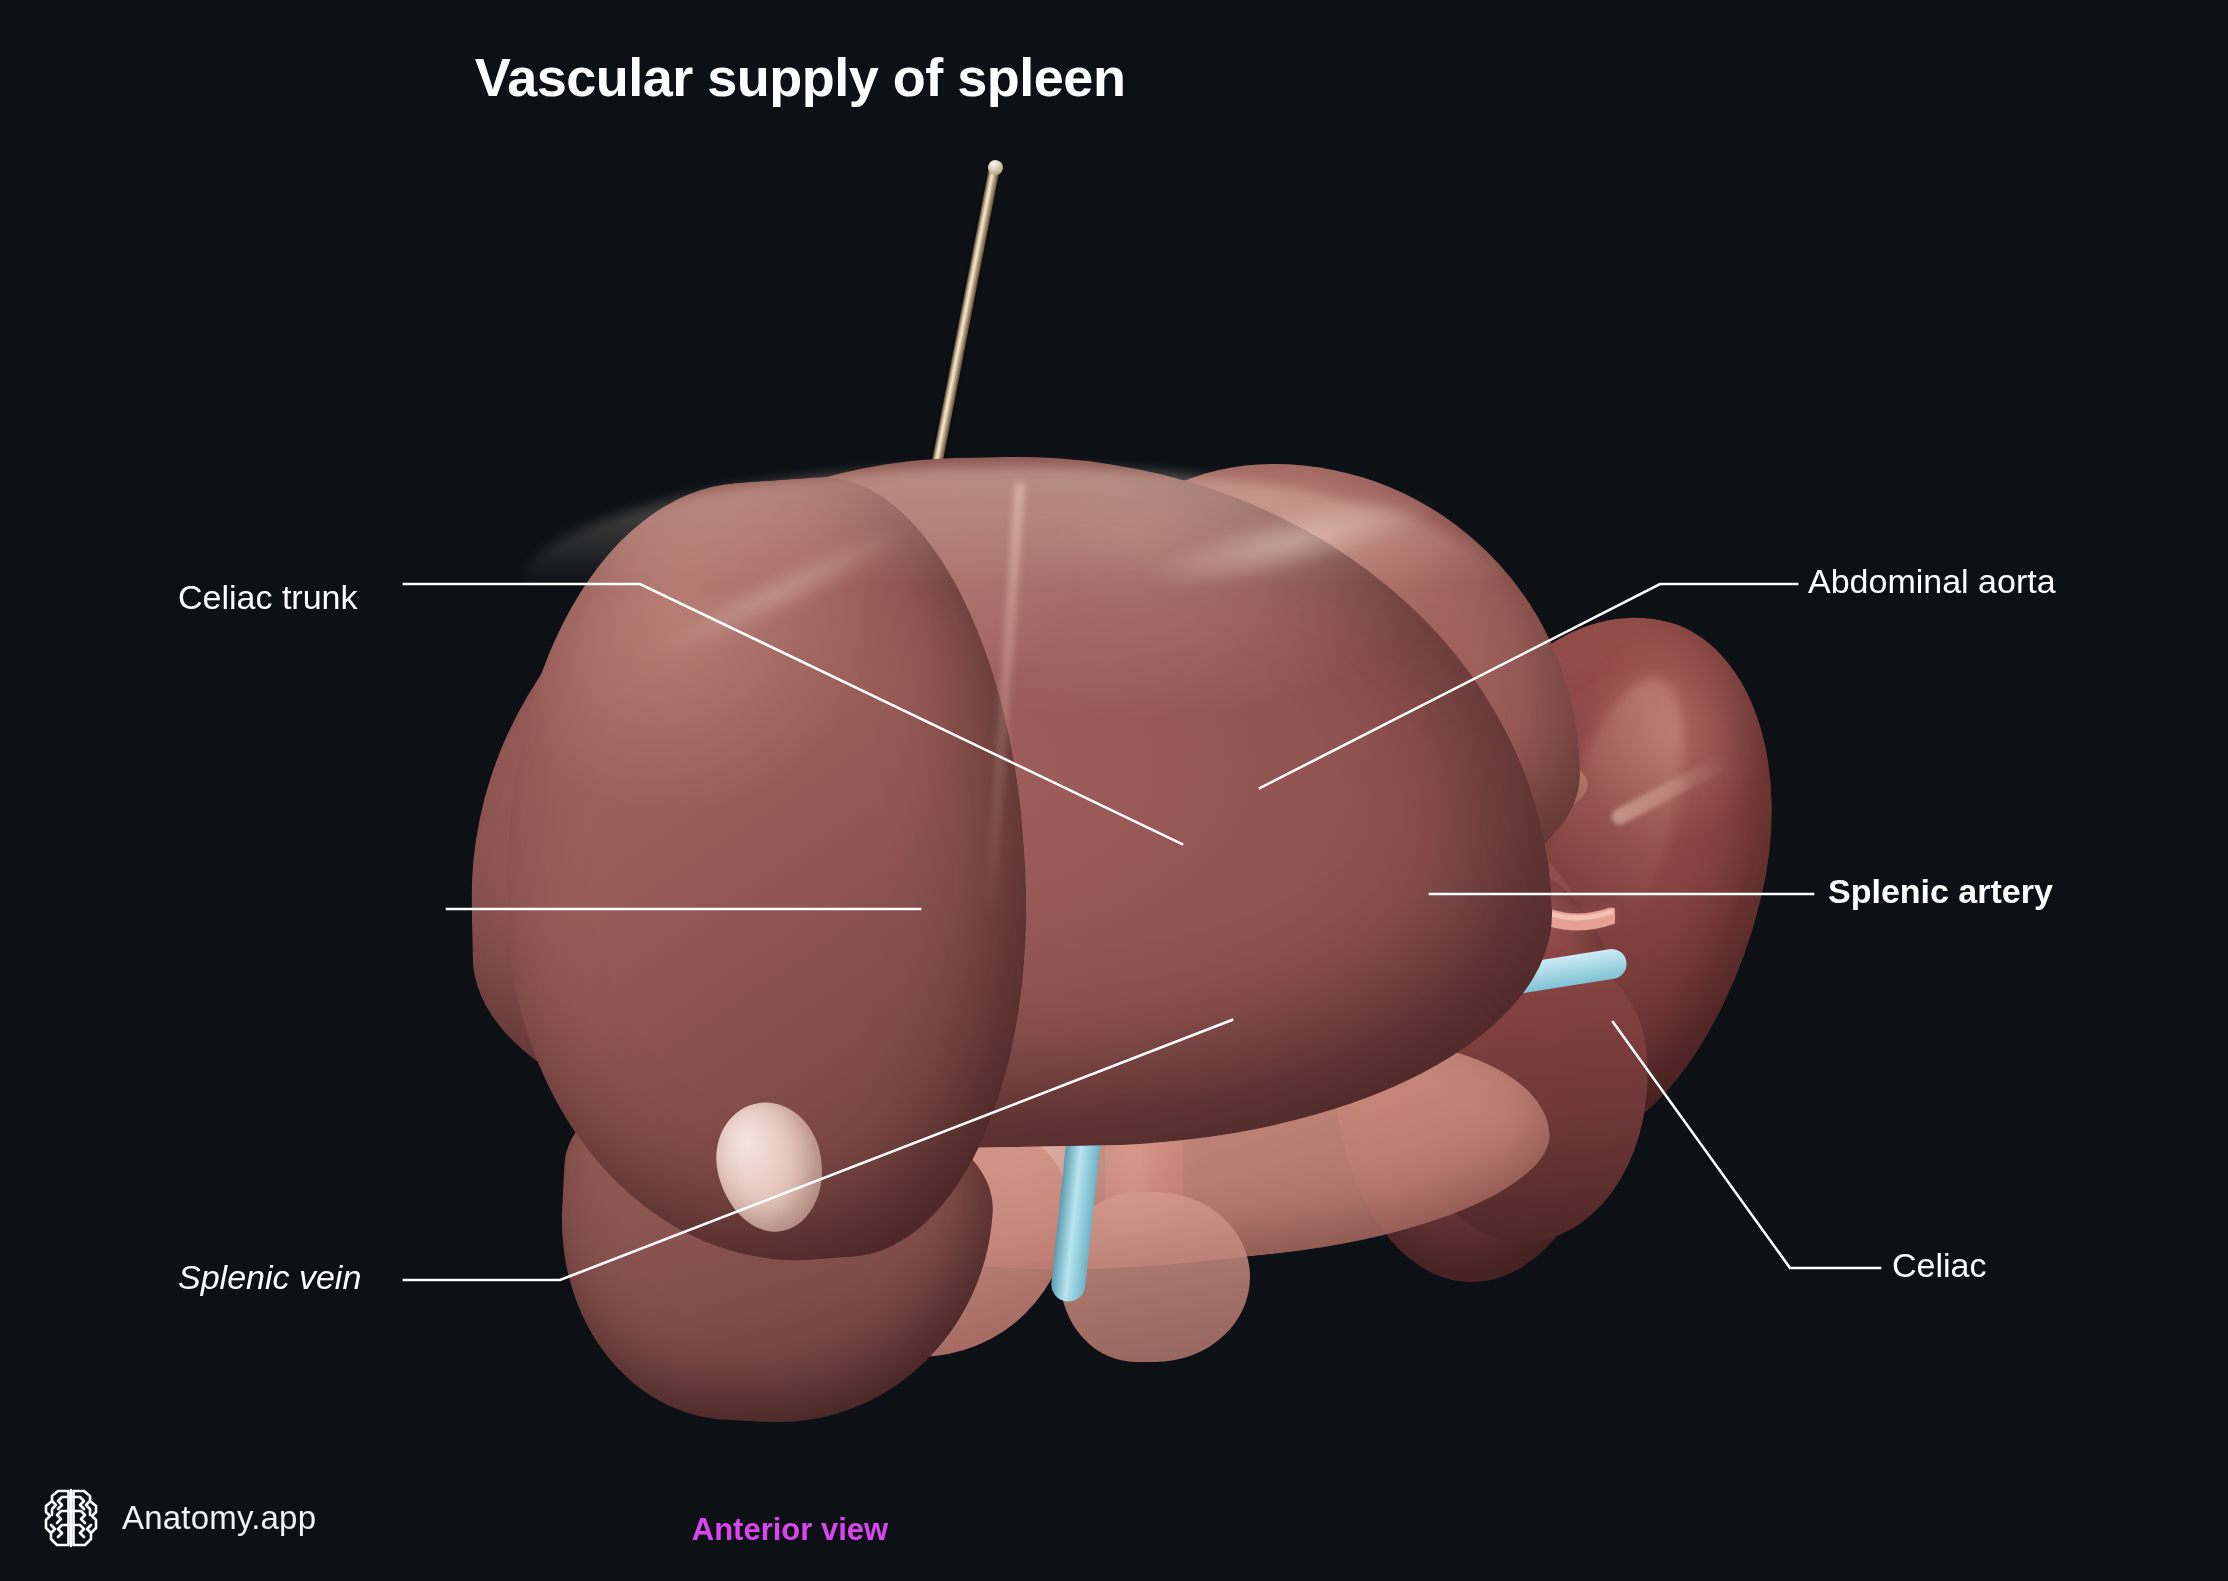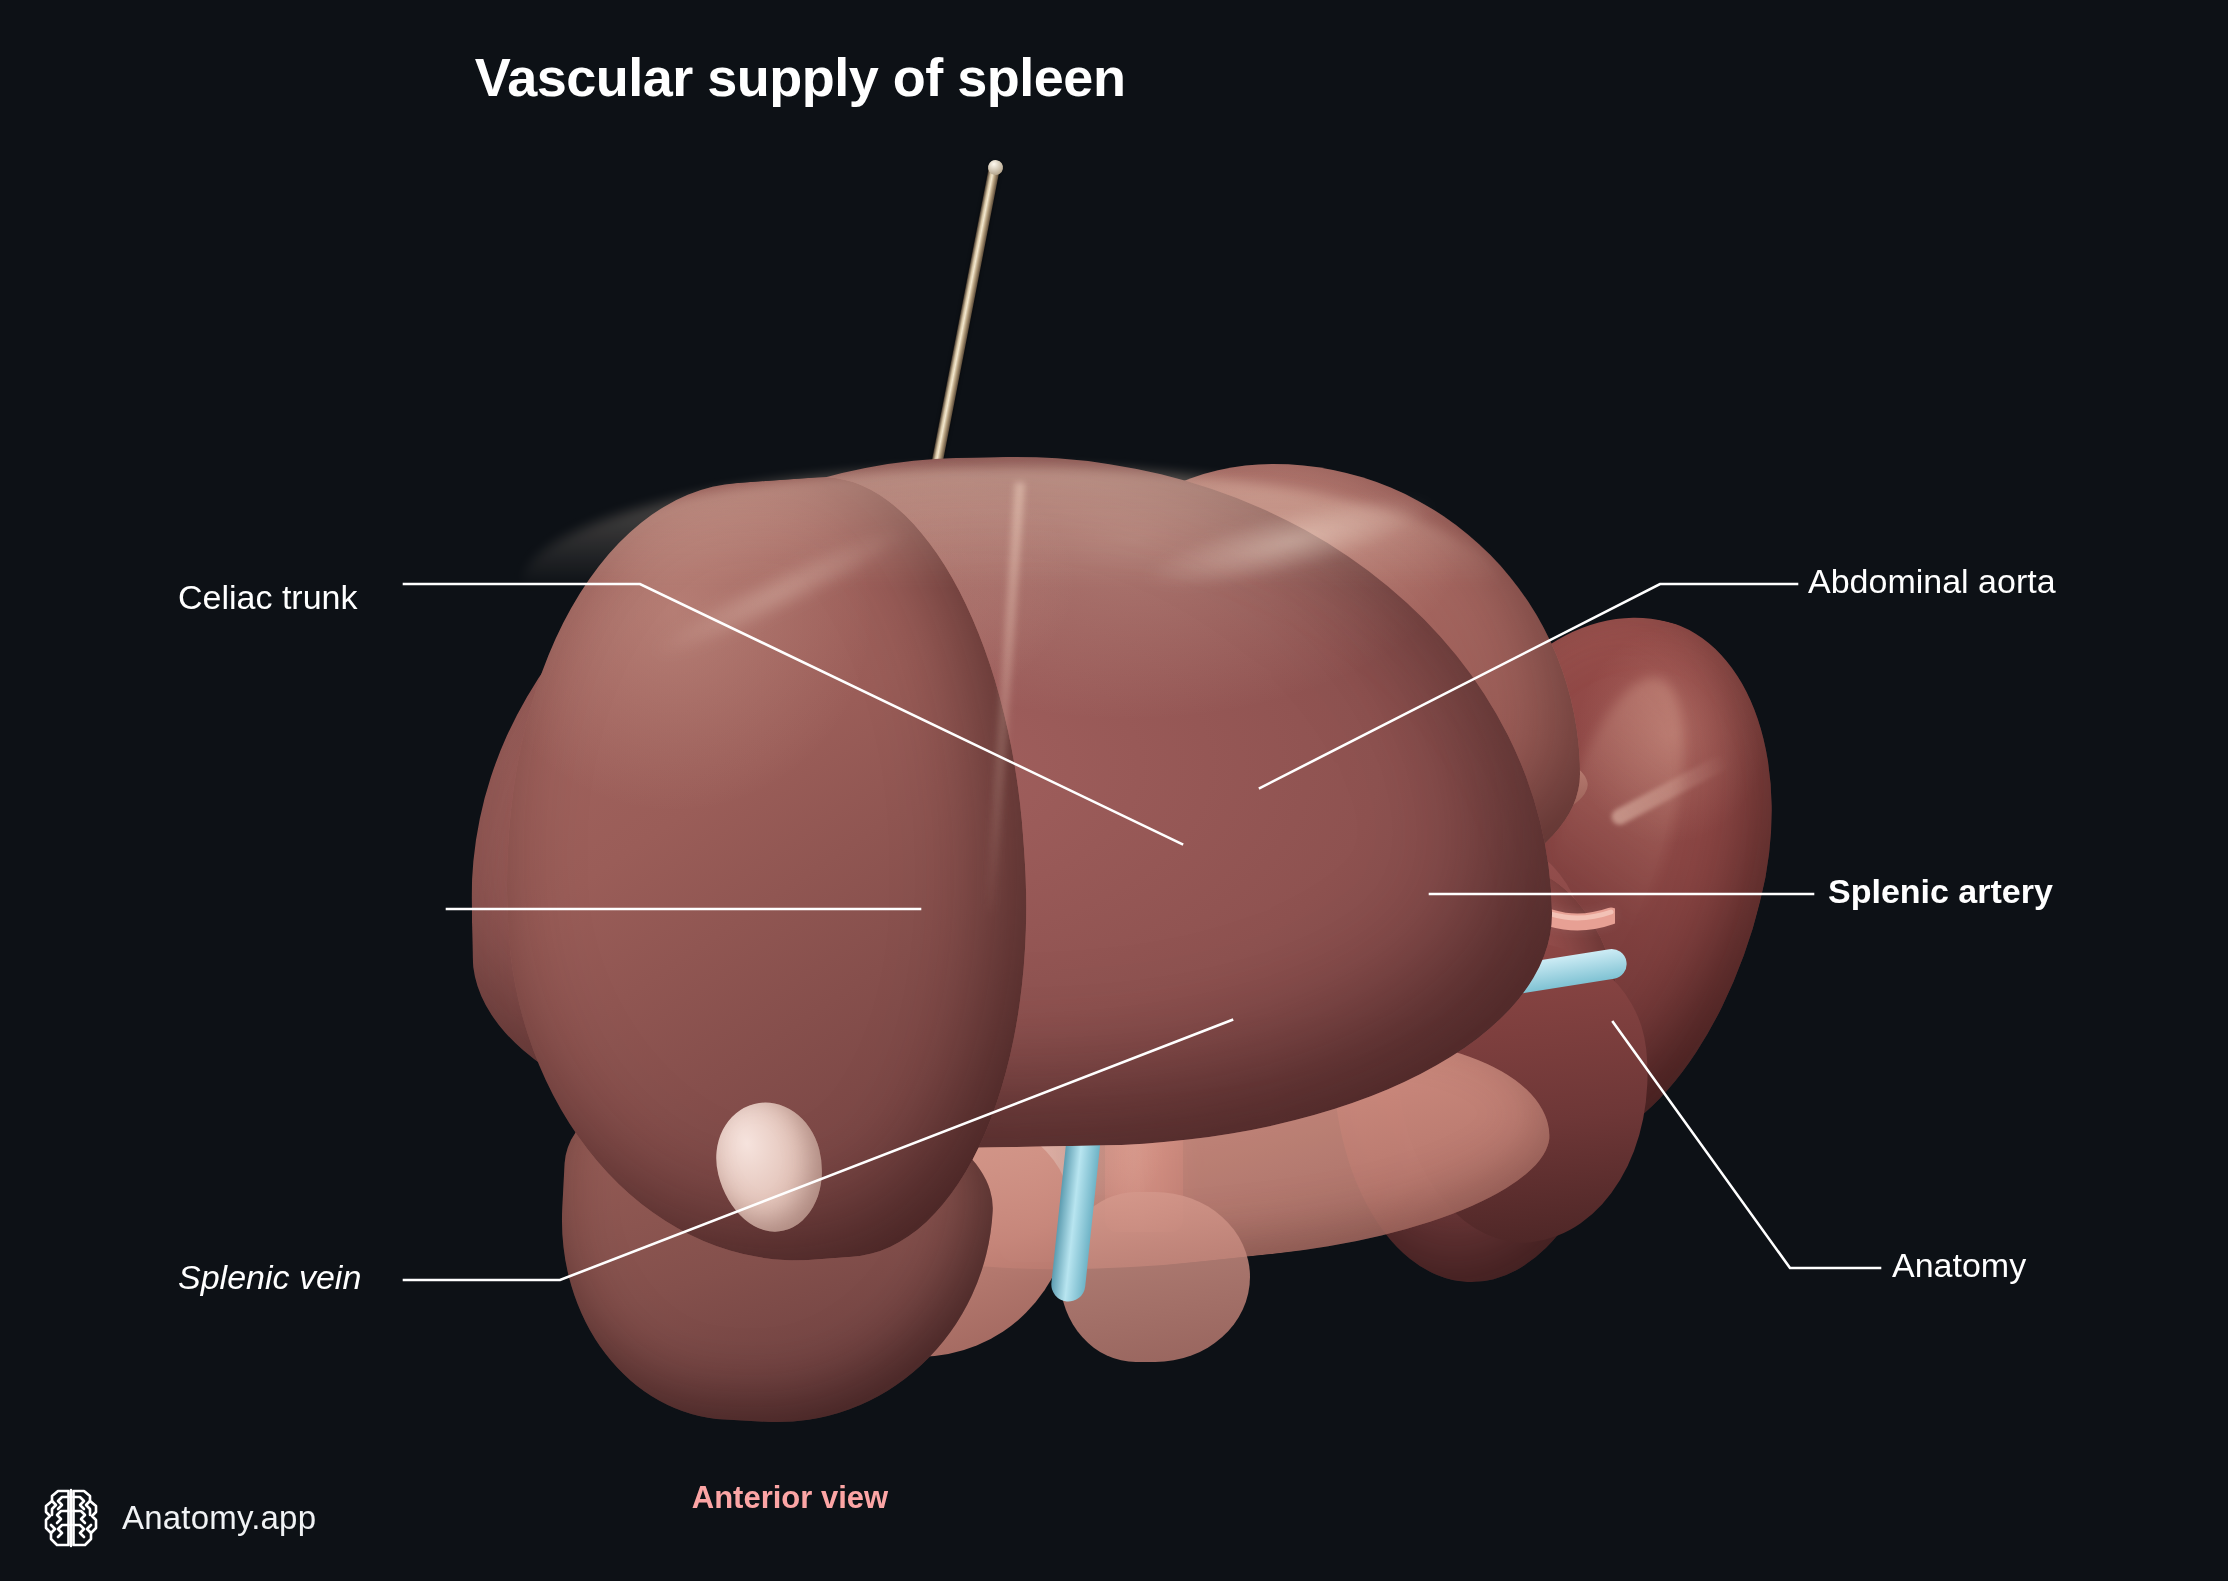--- a/index.html
+++ b/index.html
@@ -32,27 +32,27 @@
     text-align: center;
     font-size: 54px;
     font-weight: bold;
     letter-spacing: -0.5px;
     color: #ffffff;
   }
 
   
   .view-caption {
     position: absolute;
-    top: 1468px;
+    top: 1500px;
     left: 0;
     width: 1580px;
     text-align: center;
     font-size: 31px;
     font-weight: bold;
-    color: #fca5a5;
+    color: #d946ef;
   }
 
   
   .logo-wrap {
     position: absolute;
     left: 40px;
     top: 1473px;
     display: flex;
     align-items: center;
     gap: 20px;
@@ -498,21 +498,21 @@
 
   <div class="label left" style="left:178px; top:564px;">Celiac trunk</div>
 
 
   <div class="label left" style="left:178px; top:1244px;font-style:italic;">Splenic vein</div>
 
   <div class="label right" style="left:1808px; top:548px;">Abdominal aorta</div>
 
   <div class="label right" style="left:1828px; top:858px;font-weight:bold;">Splenic artery</div>
 
-  <div class="label right" style="left:1892px; top:1232px;">Anatomy</div>
+  <div class="label right" style="left:1892px; top:1232px;">Celiac</div>
 
   <div class="view-caption">Anterior view</div>
 
   <div class="logo-wrap">
     <svg width="62" height="66" viewBox="0 0 62 66">
       <g fill="none" stroke="#ffffff" stroke-width="2.6" stroke-linejoin="round" stroke-linecap="round">
 
         <path d="M28.5 6 L18 6 L12 11 L12 16 L6 21 L6 27 L10 31 L6 35 L6 43 L11 48 L11 54 L17 60 L28.5 60 Z"></path>
 
         <path d="M28.5 12 L22 12 L18 16 L22 20 L18 24"></path>

